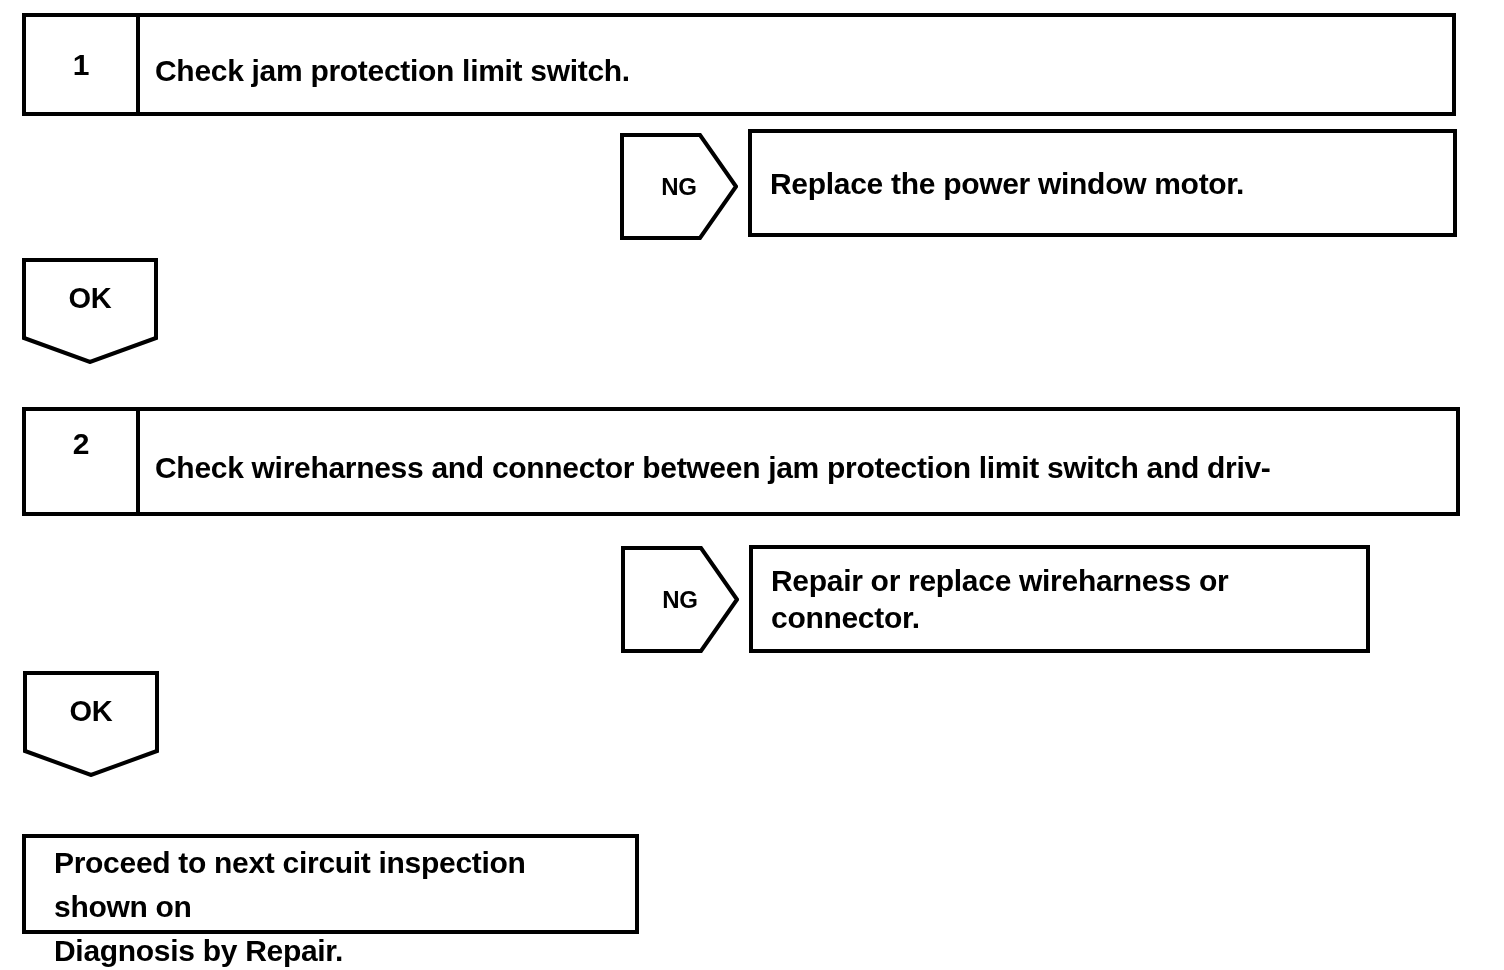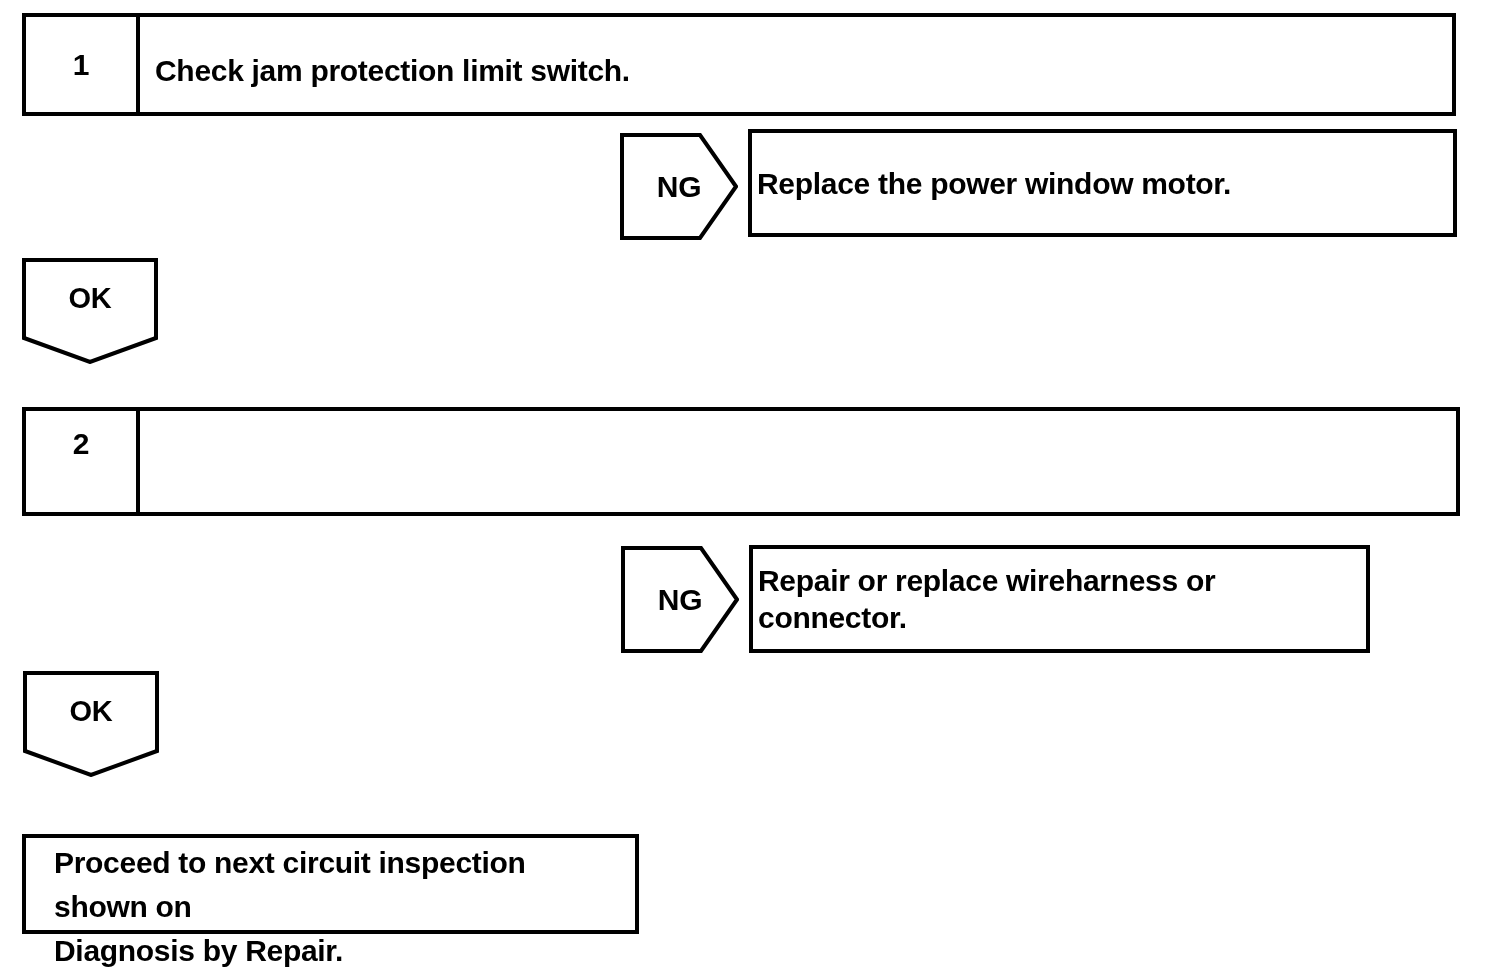--- a/index.html
+++ b/index.html
@@ -56,33 +56,33 @@
     width: 118px;
     height: 107px;
   }
   .ng-shape svg { position: absolute; left: 0; top: 0; width: 100%; height: 100%; }
   .ng-label {
     position: absolute;
     inset: 0;
     display: flex;
     align-items: center;
     justify-content: center;
-    font-size: 30px;
+    font-size: 24px;
   }
   #ng1 { left: 620px; top: 133px; }
   #ng2 { left: 621px; top: 546px; }
 
   
   .result-box {
     position: absolute;
     border: 4px solid #000;
     background: #fff;
     display: flex;
     align-items: center;
-    padding-left: 5px;
+    padding-left: 18px;
     font-size: 30px;
     line-height: 37px;
   }
   #result1 { left: 748px; top: 129px; width: 709px; height: 108px; }
   #result2 { left: 749px; top: 545px; width: 621px; height: 108px; }
 
   
   .ok-shape {
     position: absolute;
     width: 136px;
@@ -142,20 +142,21 @@
   <div class="ok-shape" id="ok1">
     <svg viewBox="0 0 136 106">
       <polygon points="2,2 134,2 134,80 68,104 2,80" fill="#ffffff" stroke="#000000" stroke-width="4" stroke-linejoin="miter"></polygon>
     </svg>
     <div class="ok-label">OK</div>
   </div>
 
   <div class="step-box" id="step2">
     <div class="step-num">2</div>
     <div class="step-text">
+      <div>Check wireharness and connector between jam protection limit switch and driv-</div>
     </div>
   </div>
 
   <div class="ng-shape" id="ng2">
     <svg viewBox="0 0 118 107">
       <polygon points="2,2 80,2 116,53.5 80,105 2,105" fill="#ffffff" stroke="#000000" stroke-width="4" stroke-linejoin="miter"></polygon>
     </svg>
     <div class="ng-label">NG</div>
   </div>
 

